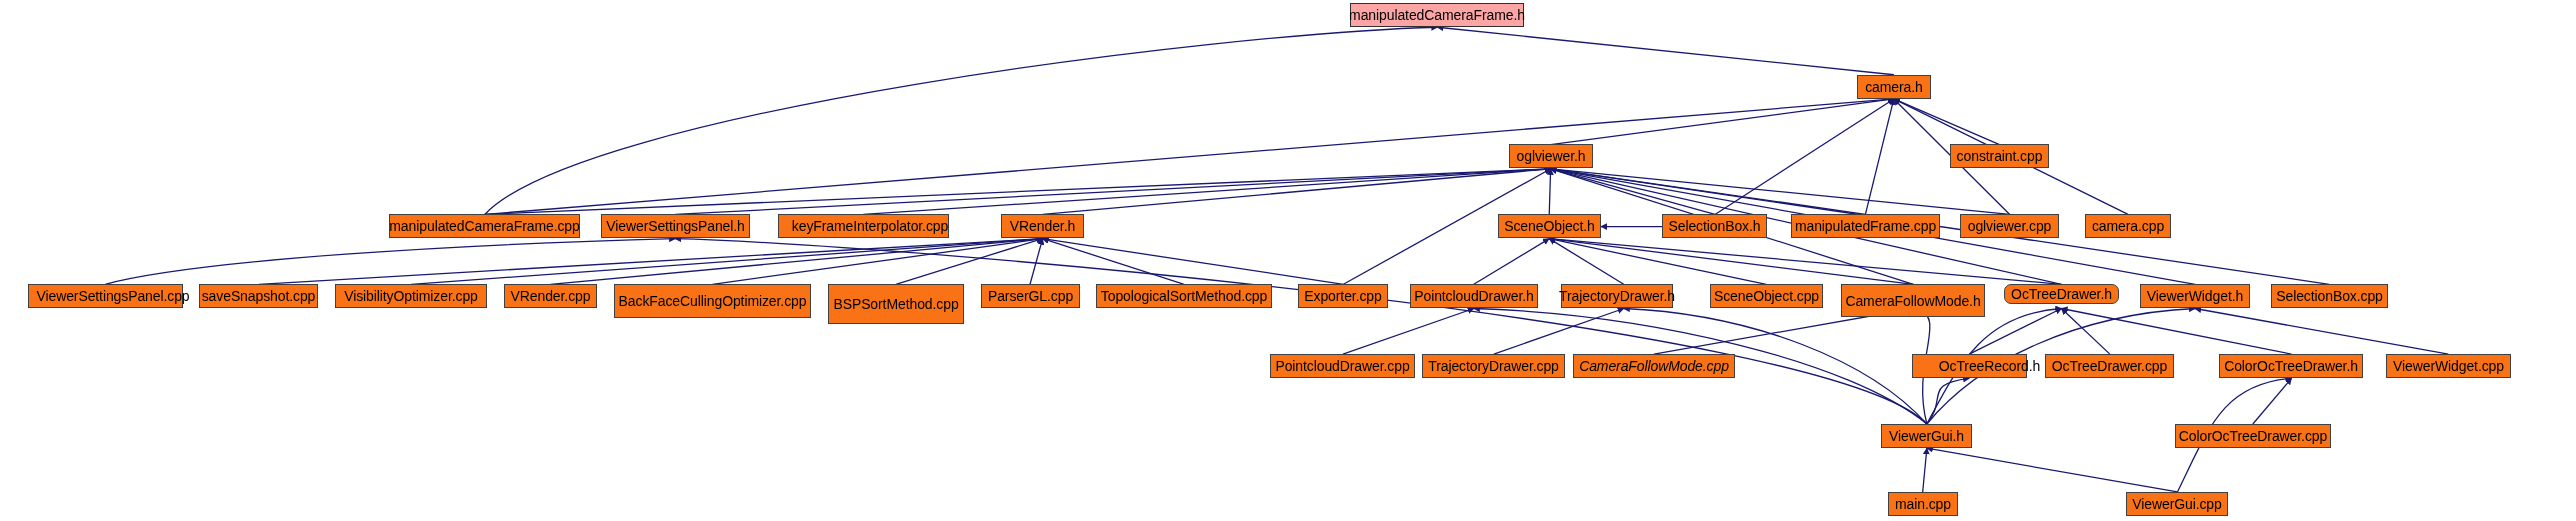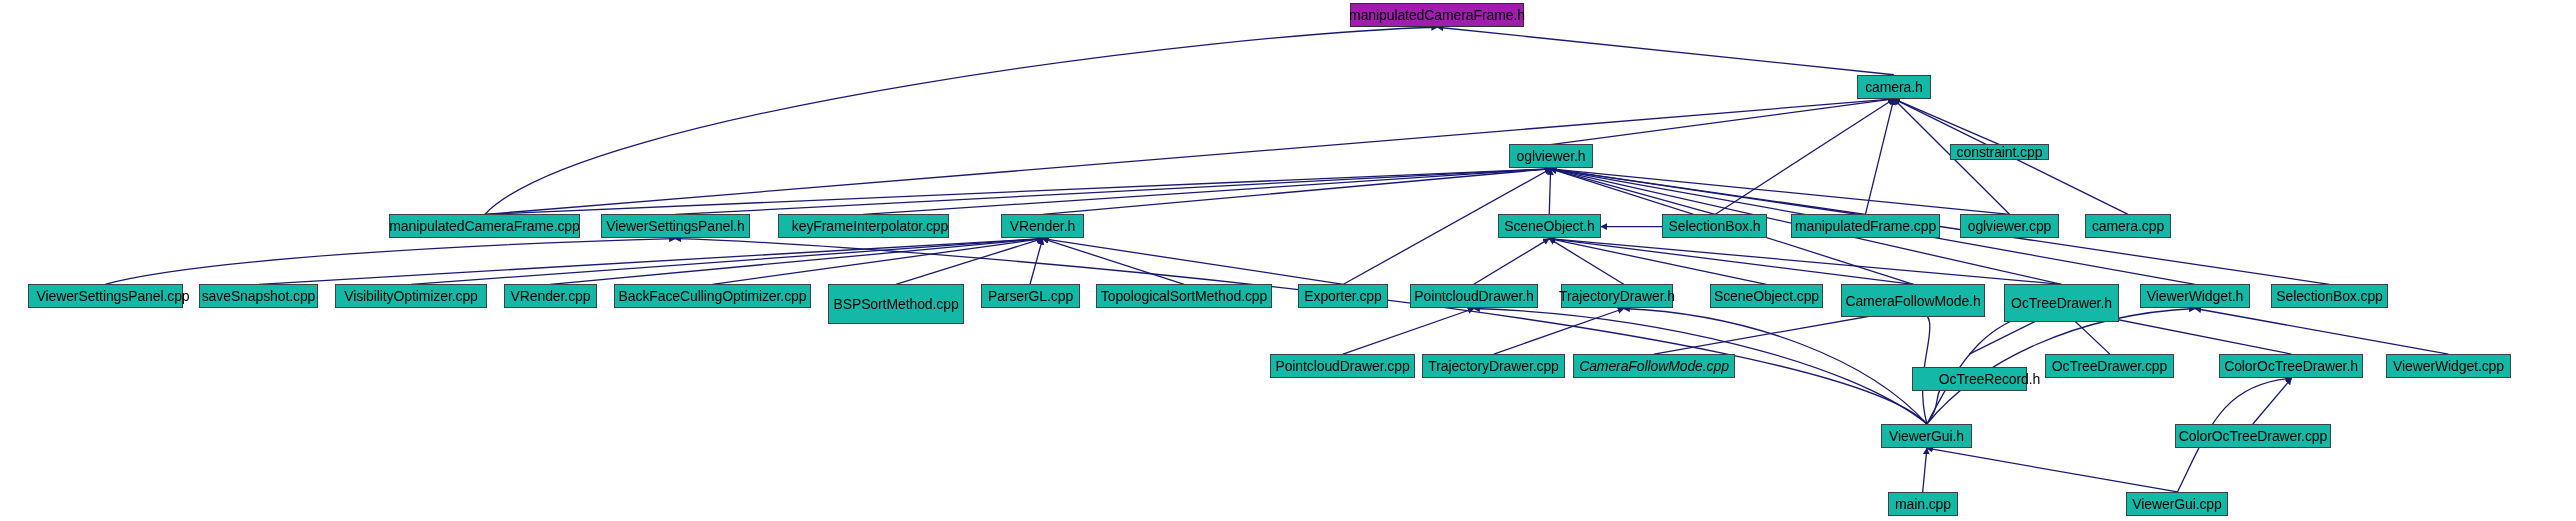--- a/index.html
+++ b/index.html
@@ -1,23 +1,23 @@
 <!DOCTYPE html>
 <html style="font-size:15px"><head>
 <meta charset="utf-8">
 <style>
   html,body{margin:0;padding:0;background:#ffffff;}
   body{font-family:"Liberation Sans",sans-serif;}
   #graph-root{position:relative;width:2576px;height:522px;background:#fff;overflow:hidden;}
   #edge-layer{position:absolute;left:0;top:0;width:2576px;height:522px;}
   .node{position:absolute;box-sizing:border-box;display:flex;align-items:center;
-        justify-content:center;white-space:nowrap;background:#14b8a6;
+        justify-content:center;white-space:nowrap;background:#f97316;
         border:0.9px solid #404040;color:#000000;font-size:14px;line-height:1;
         letter-spacing:-0.1px;}
-  .node.root{background:#a21caf;border:0.9px solid #303030;}
+  .node.root{background:#fca5a5;border:0.9px solid #303030;}
   .node span{display:block;padding:0 4.7px;}
 </style>
 </head>
 <body>
 
 <div id="graph-root">
   <svg id="edge-layer" width="2576" height="522" viewBox="0 0 2766 560">
     <defs>
       <marker id="arrow" viewBox="0 0 10 10" refX="9" refY="5" markerWidth="5.2" markerHeight="5.2" orient="auto-start-reverse">
         <path d="M 0 0 L 10 5 L 0 10 z" fill="#191970"></path>
@@ -84,21 +84,21 @@
   <div id="nodes-layer">
       <div class="node root" style="left: 1350px; top: 2.8px; width: 174px; height: 24px;">
         <span>manipulatedCameraFrame.h</span>
       </div>
       <div class="node" style="left: 1857px; top: 75px; width: 74px; height: 24px;">
         <span>camera.h</span>
       </div>
       <div class="node" style="left: 1509px; top: 144px; width: 84px; height: 24px;">
         <span>oglviewer.h</span>
       </div>
-      <div class="node" style="left: 1950px; top: 144px; width: 99px; height: 16px;">
+      <div class="node" style="left: 1950px; top: 144px; width: 99px; height: 24px;">
         <span>constraint.cpp</span>
       </div>
       <div class="node" style="left: 389px; top: 214px; width: 191px; height: 24px;">
         <span>manipulatedCameraFrame.cpp</span>
       </div>
       <div class="node" style="left: 601px; top: 214px; width: 149px; height: 24px;">
         <span>ViewerSettingsPanel.h</span>
       </div>
       <div class="node" style="left: 778px; top: 214px; width: 171px; height: 24px; padding-left: 13px;">
         <span>keyFrameInterpolator.cpp</span>
@@ -126,21 +126,21 @@
       </div>
       <div class="node" style="left: 199px; top: 284px; width: 119px; height: 24px;">
         <span>saveSnapshot.cpp</span>
       </div>
       <div class="node" style="left: 335px; top: 284px; width: 152px; height: 24px;">
         <span>VisibilityOptimizer.cpp</span>
       </div>
       <div class="node" style="left: 504px; top: 284px; width: 93px; height: 24px;">
         <span>VRender.cpp</span>
       </div>
-      <div class="node" style="left: 614px; top: 284px; width: 197px; height: 24px; text-align: right;">
+      <div class="node" style="left: 614px; top: 284px; width: 197px; height: 34px; text-align: right;">
         <span>BackFaceCullingOptimizer.cpp</span>
       </div>
       <div class="node" style="left: 828px; top: 284px; width: 136px; height: 40px;">
         <span>BSPSortMethod.cpp</span>
       </div>
       <div class="node" style="left: 981px; top: 284px; width: 99px; height: 24px;">
         <span>ParserGL.cpp</span>
       </div>
       <div class="node" style="left: 1096px; top: 284px; width: 176px; height: 24px;">
         <span>TopologicalSortMethod.cpp</span>
@@ -153,39 +153,39 @@
       </div>
       <div class="node" style="left: 1561px; top: 284px; width: 112px; height: 24px;">
         <span>TrajectoryDrawer.h</span>
       </div>
       <div class="node" style="left: 1710px; top: 284px; width: 113px; height: 24px;">
         <span>SceneObject.cpp</span>
       </div>
       <div class="node" style="left: 1841px; top: 284px; width: 144px; height: 33px;">
         <span>CameraFollowMode.h</span>
       </div>
-      <div class="node" style="left: 2004px; top: 284px; width: 115px; height: 38px;">
+      <div class="node" style="left: 2004px; top: 284px; width: 115px; height: 20px; border-radius: 7px;">
         <span>OcTreeDrawer.h</span>
       </div>
       <div class="node" style="left: 2140px; top: 284px; width: 110px; height: 24px;">
         <span>ViewerWidget.h</span>
       </div>
       <div class="node" style="left: 2271px; top: 284px; width: 117px; height: 24px;">
         <span>SelectionBox.cpp</span>
       </div>
       <div class="node" style="left: 1270px; top: 354px; width: 145px; height: 24px;">
         <span>PointcloudDrawer.cpp</span>
       </div>
       <div class="node" style="left: 1422px; top: 354px; width: 143px; height: 24px;">
         <span>TrajectoryDrawer.cpp</span>
       </div>
       <div class="node" style="left: 1573px; top: 354px; width: 162px; height: 24px; font-style: italic;">
         <span>CameraFollowMode.cpp</span>
       </div>
-      <div class="node" style="left: 1912px; top: 367px; width: 115px; height: 24px; padding-left: 40px;">
+      <div class="node" style="left: 1912px; top: 354px; width: 115px; height: 24px; padding-left: 40px;">
         <span>OcTreeRecord.h</span>
       </div>
       <div class="node" style="left: 2045px; top: 354px; width: 129px; height: 24px;">
         <span>OcTreeDrawer.cpp</span>
       </div>
       <div class="node" style="left: 2219px; top: 354px; width: 144px; height: 24px;">
         <span>ColorOcTreeDrawer.h</span>
       </div>
       <div class="node" style="left: 2386px; top: 354px; width: 125px; height: 24px;">
         <span>ViewerWidget.cpp</span>

